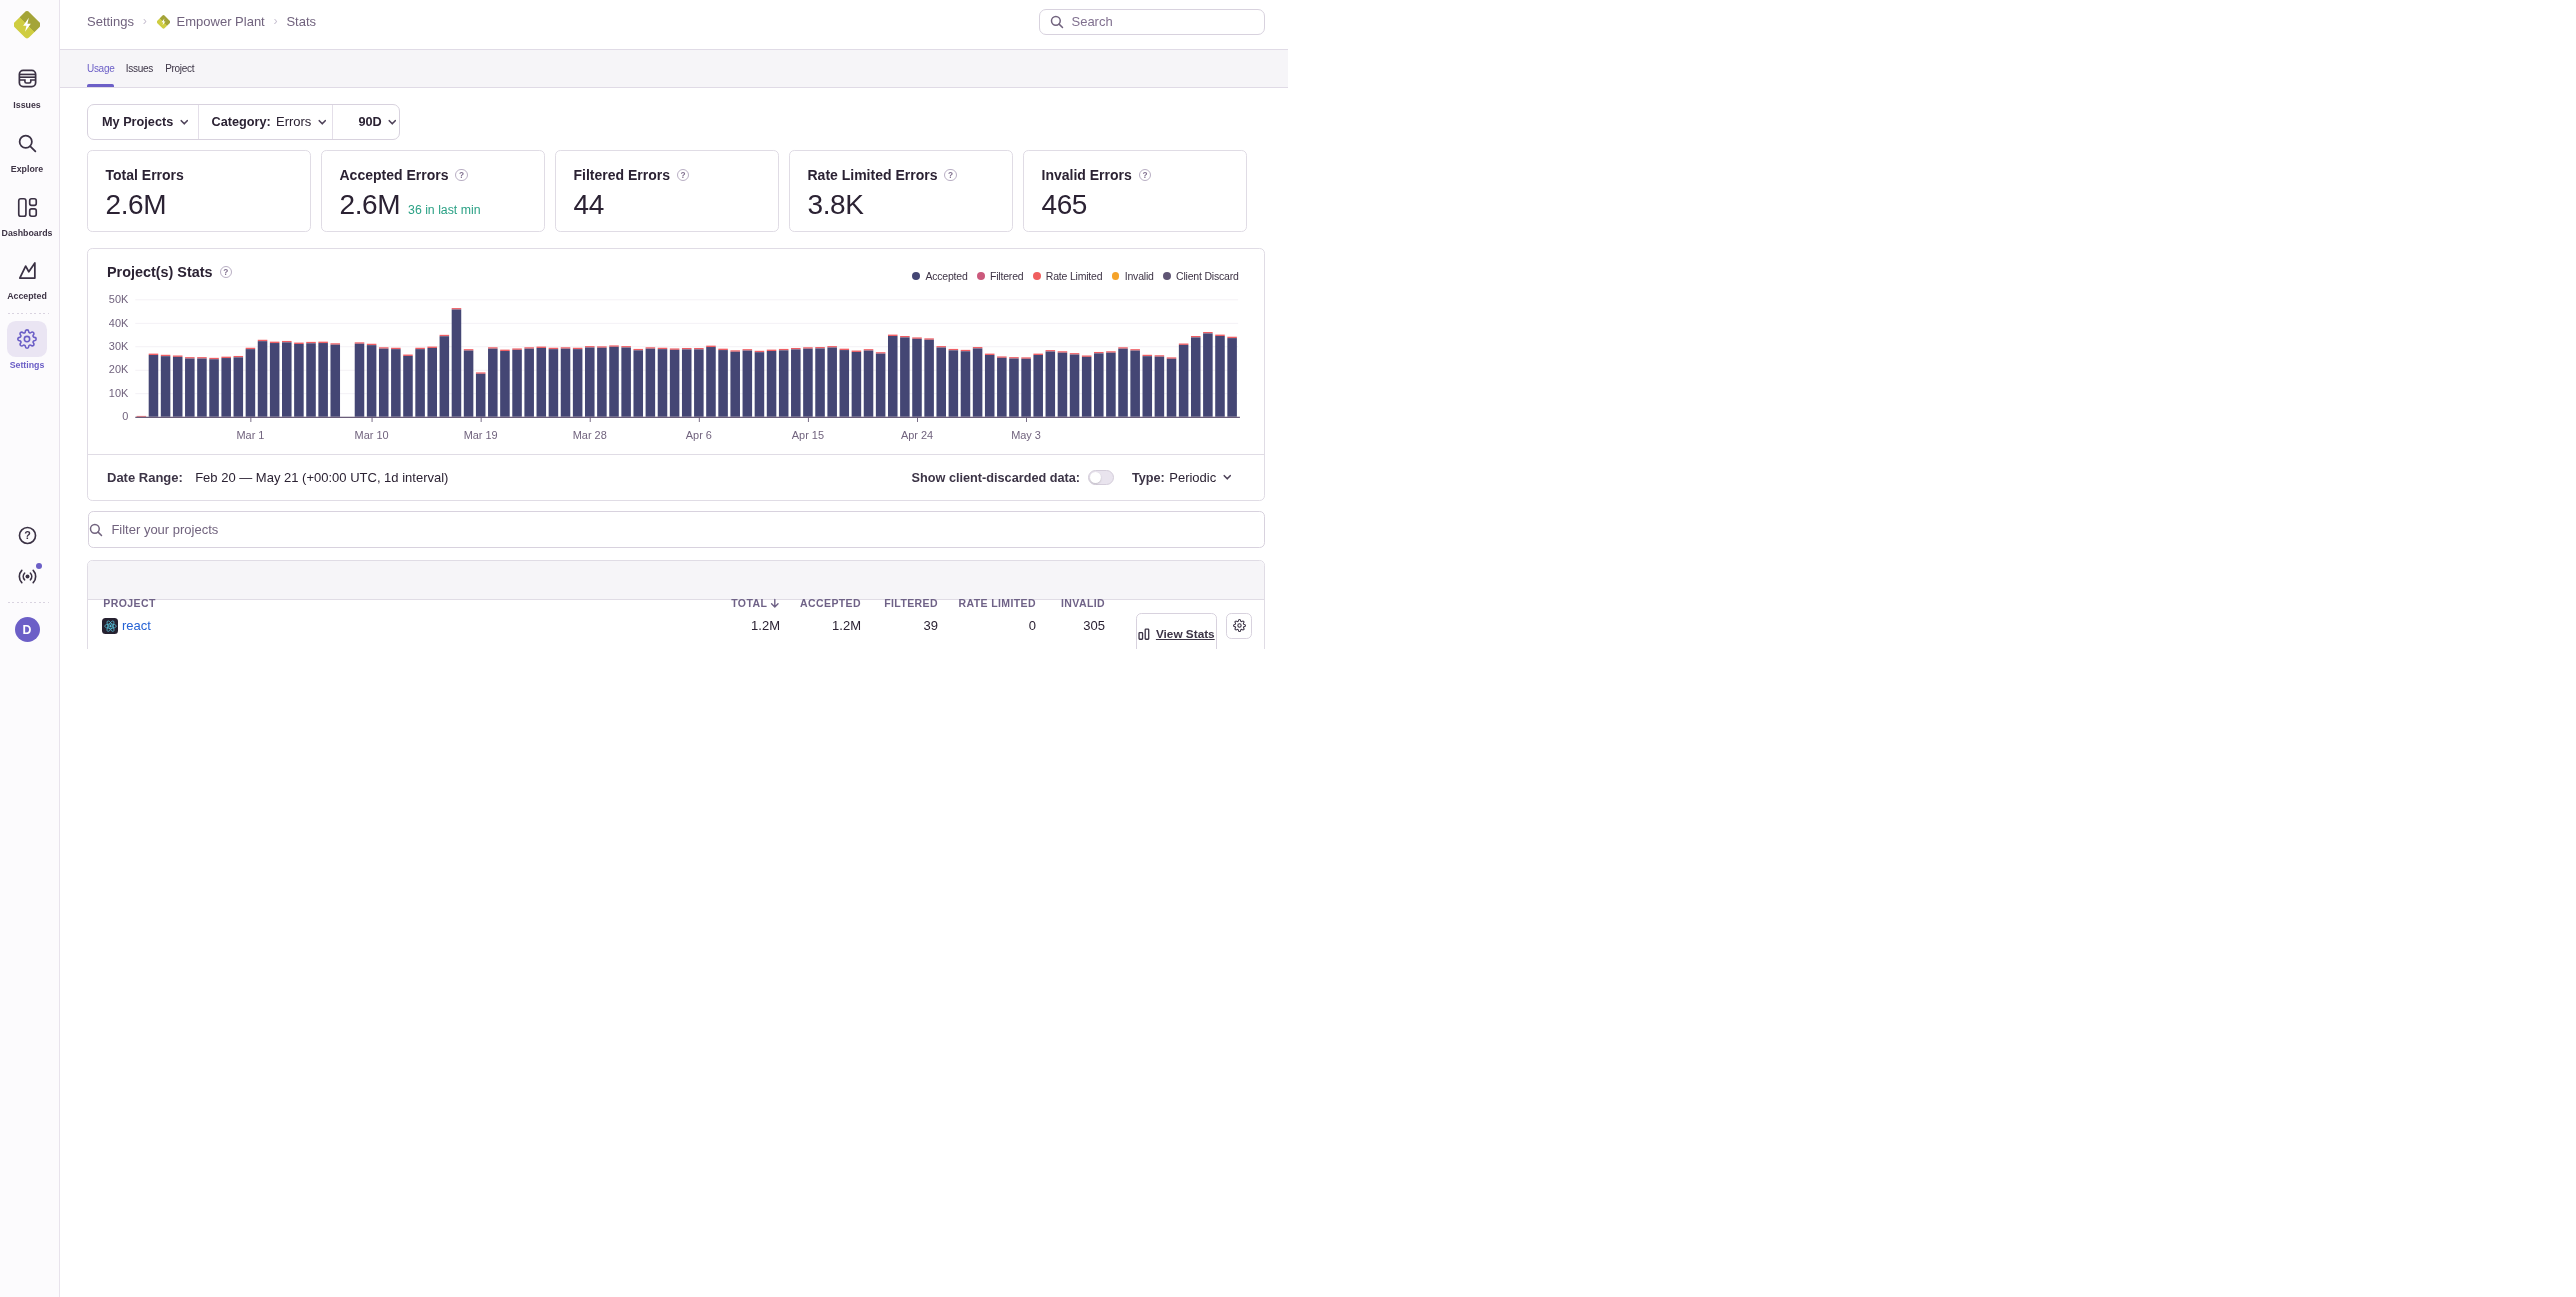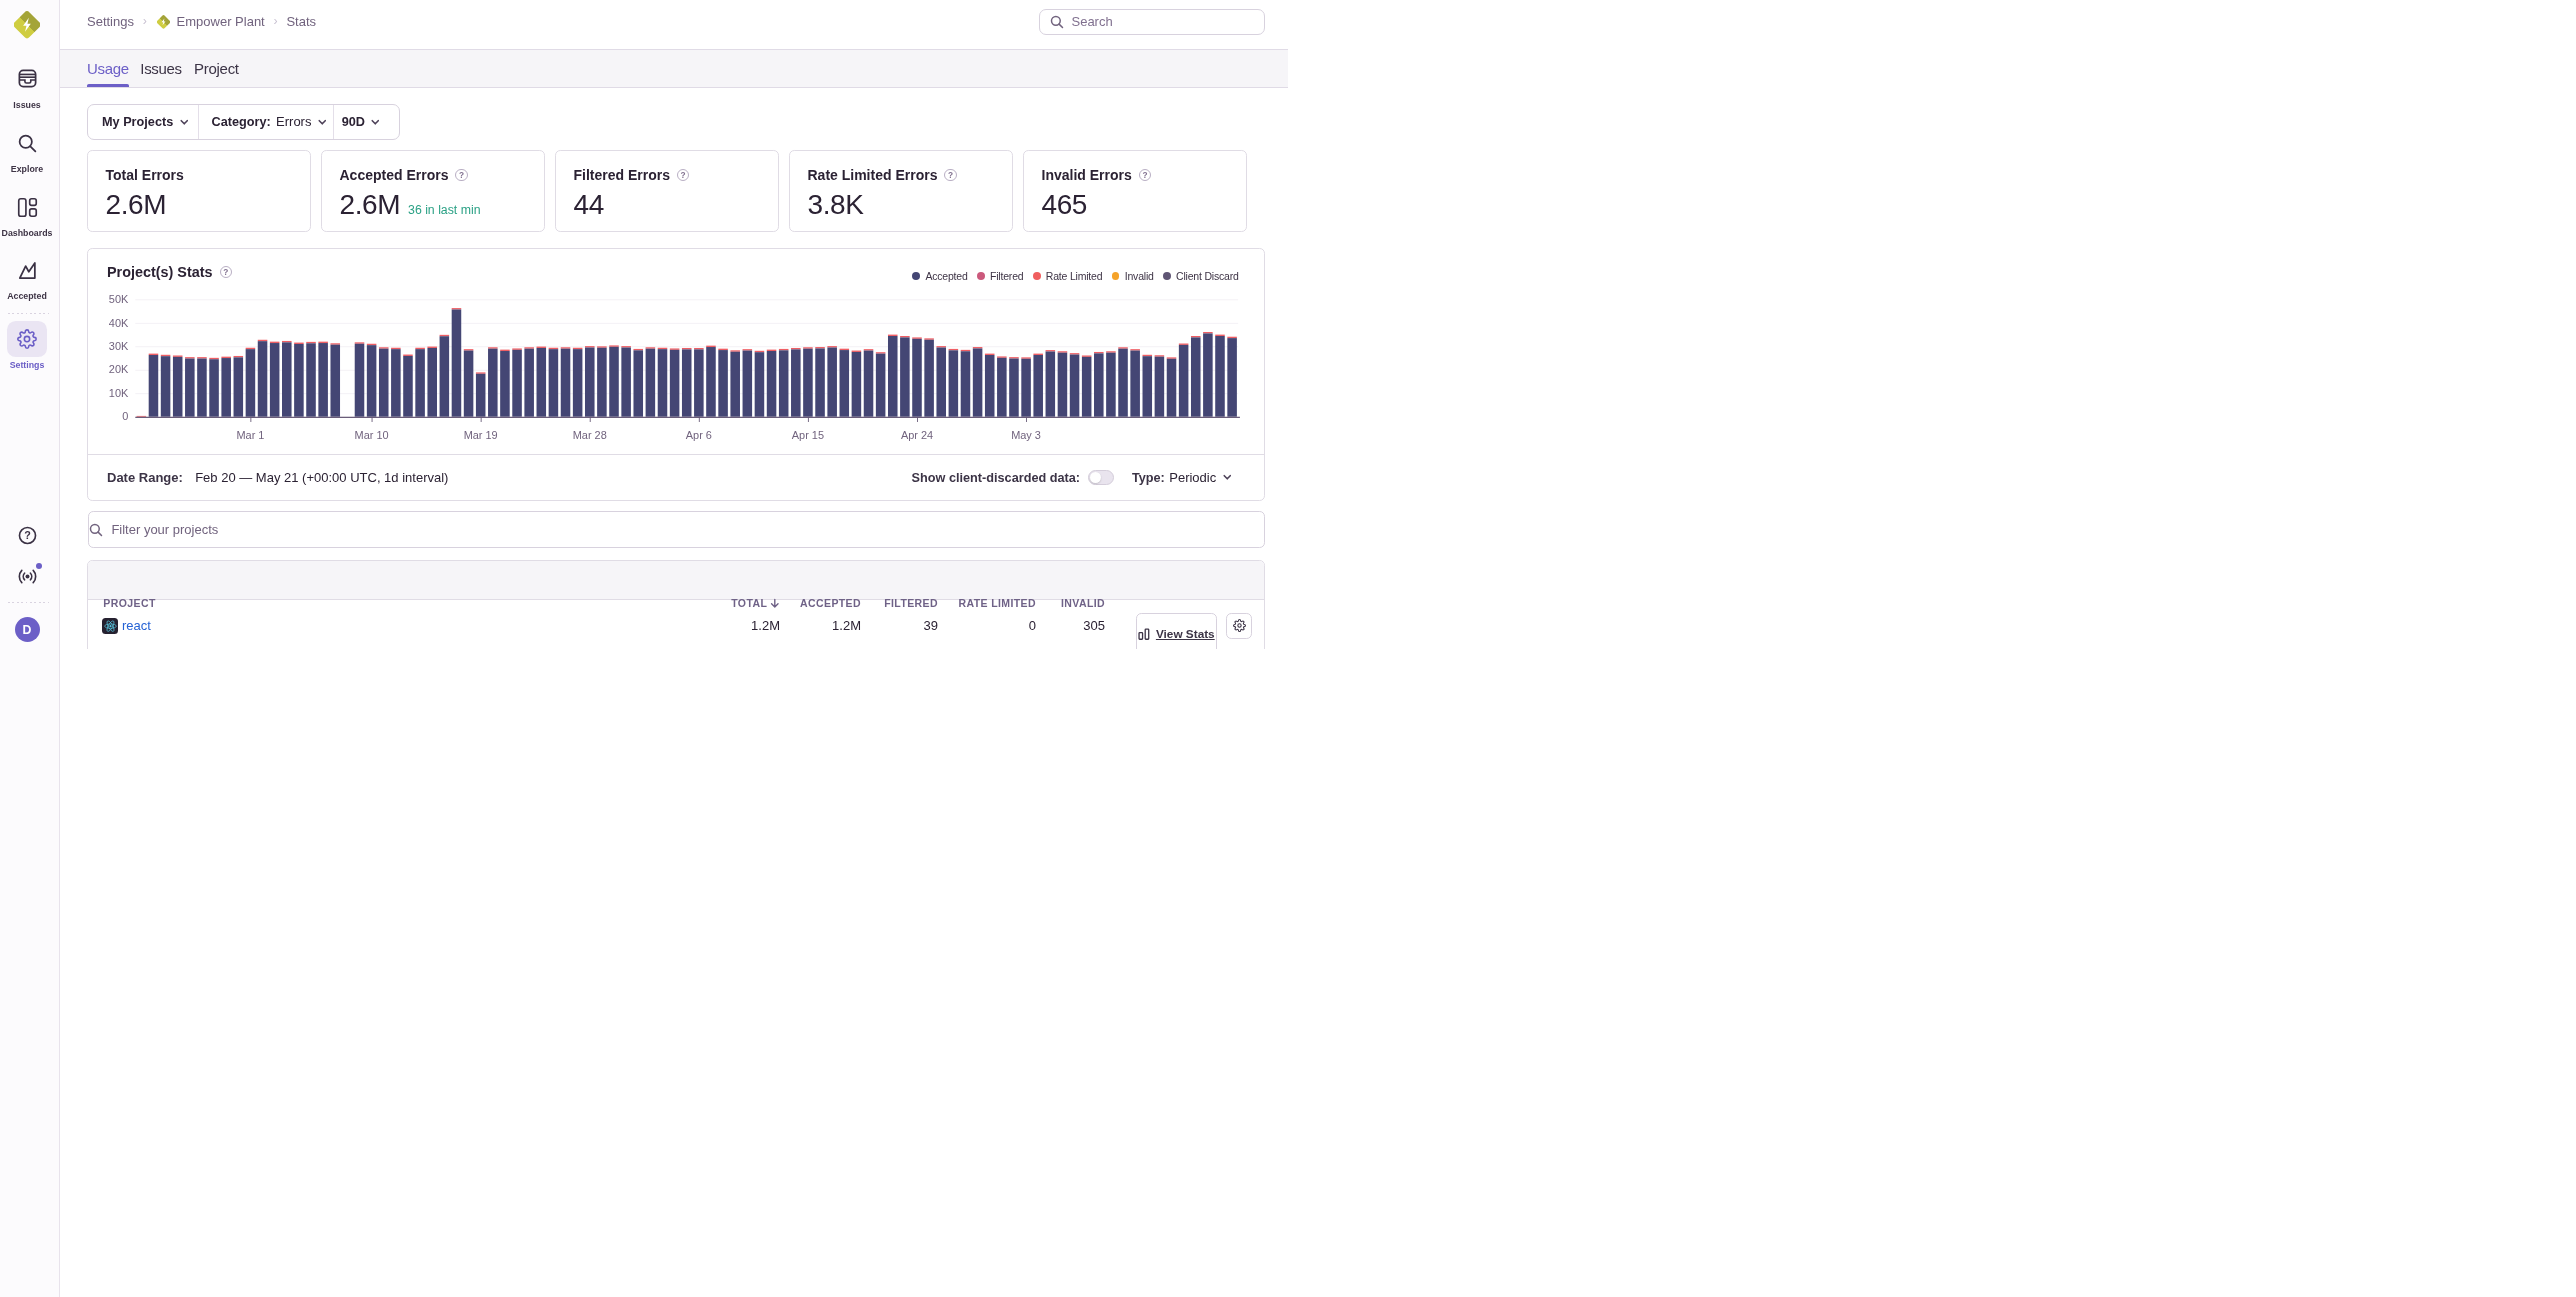--- a/index.html
+++ b/index.html
@@ -11,21 +11,21 @@
 .sb-label { position:absolute; top:31px; left:0; width:54px; font-size:8.8px; font-weight:700; color:#3e3446; letter-spacing:0; text-align:center; }
 .main { margin-left:60px; }
 .crumbs { height:49px; display:flex; align-items:center; padding-left:27px; padding-bottom:6.1px; position:relative; }
 .crumbs .sep { color:#c9c2d2; margin:0 8.8px; font-size:12.3px; }
 .crumb { color:#71637e; font-size:13px; text-decoration:none; }
 .topsearch { position:absolute; left:979px; top:8.5px; width:226px; height:26px;
   border:0.9px solid #d8d2de; border-radius:7px; display:flex; align-items:center;
   padding-left:9.6px; color:#80708f; font-size:13px; background:#fff; }
 .tabstrip { height:39px; background:#f6f5f8; border-top:0.9px solid #e0dbe6; border-bottom:0.9px solid #e0dbe6;
   display:flex; align-items:stretch; padding-left:27px; position:relative; }
-.tab { font-size:15px; letter-spacing:-0.3px; color:#3c3446; display:flex; align-items:center; margin-right:11.4px; position:relative; }
+.tab { font-size:10px; letter-spacing:-0.3px; color:#3c3446; display:flex; align-items:center; margin-right:11.4px; position:relative; }
 .tab.active { color:#6c5fc7; }
 .tab.active .underline { position:absolute; left:0; right:0; bottom:0; height:2.6px; background:#6c5fc7; border-radius:1.8px 1.8px 0 0; }
 .content { padding:0 0 0 27px; position:relative; }
 .filterbar { position:absolute; left:27px; top:15.8px; width:313px; height:36px;
   border:0.9px solid #d8d2de; border-radius:7px; background:#fff; display:flex; align-items:center; }
 .fseg { display:flex; align-items:center; height:100%; padding:0 0 0 14px; white-space:nowrap; }
 .fseg + .fseg { border-left:0.9px solid #e4dfe9; }
 .fseg b { font-weight:700; font-size:12.7px; color:#2b2233; }
 .fseg .val { font-size:13px; color:#2b2233; margin-left:5.3px; }
 .chev { margin-left:5.3px; display:inline-flex; }
@@ -167,21 +167,21 @@
         </div>
       <div class="fseg" style="width:136px;padding-left:12.6px;">
           <b>Category:</b>
           <span class="val">Errors</span>
           <span class="chev">
             <svg width="10.5" height="10.5" viewBox="0 0 12 12" fill="none">
               <path d="M2.6 4.2 L6 7.8 L9.4 4.2" stroke="#4d4158" stroke-width="1.8" stroke-linecap="round" stroke-linejoin="round"></path>
             </svg>
           </span>
         </div>
-      <div class="fseg" style="width:67px;padding-left:8px;">
+      <div class="fseg" style="width:67px;padding-left:25px;">
           <b>90D</b>
           <span class="chev">
             <svg width="10.5" height="10.5" viewBox="0 0 12 12" fill="none">
               <path d="M2.6 4.2 L6 7.8 L9.4 4.2" stroke="#4d4158" stroke-width="1.8" stroke-linecap="round" stroke-linejoin="round"></path>
             </svg>
           </span>
         </div>
     </div>
     <div class="cards">
       <div class="card">

